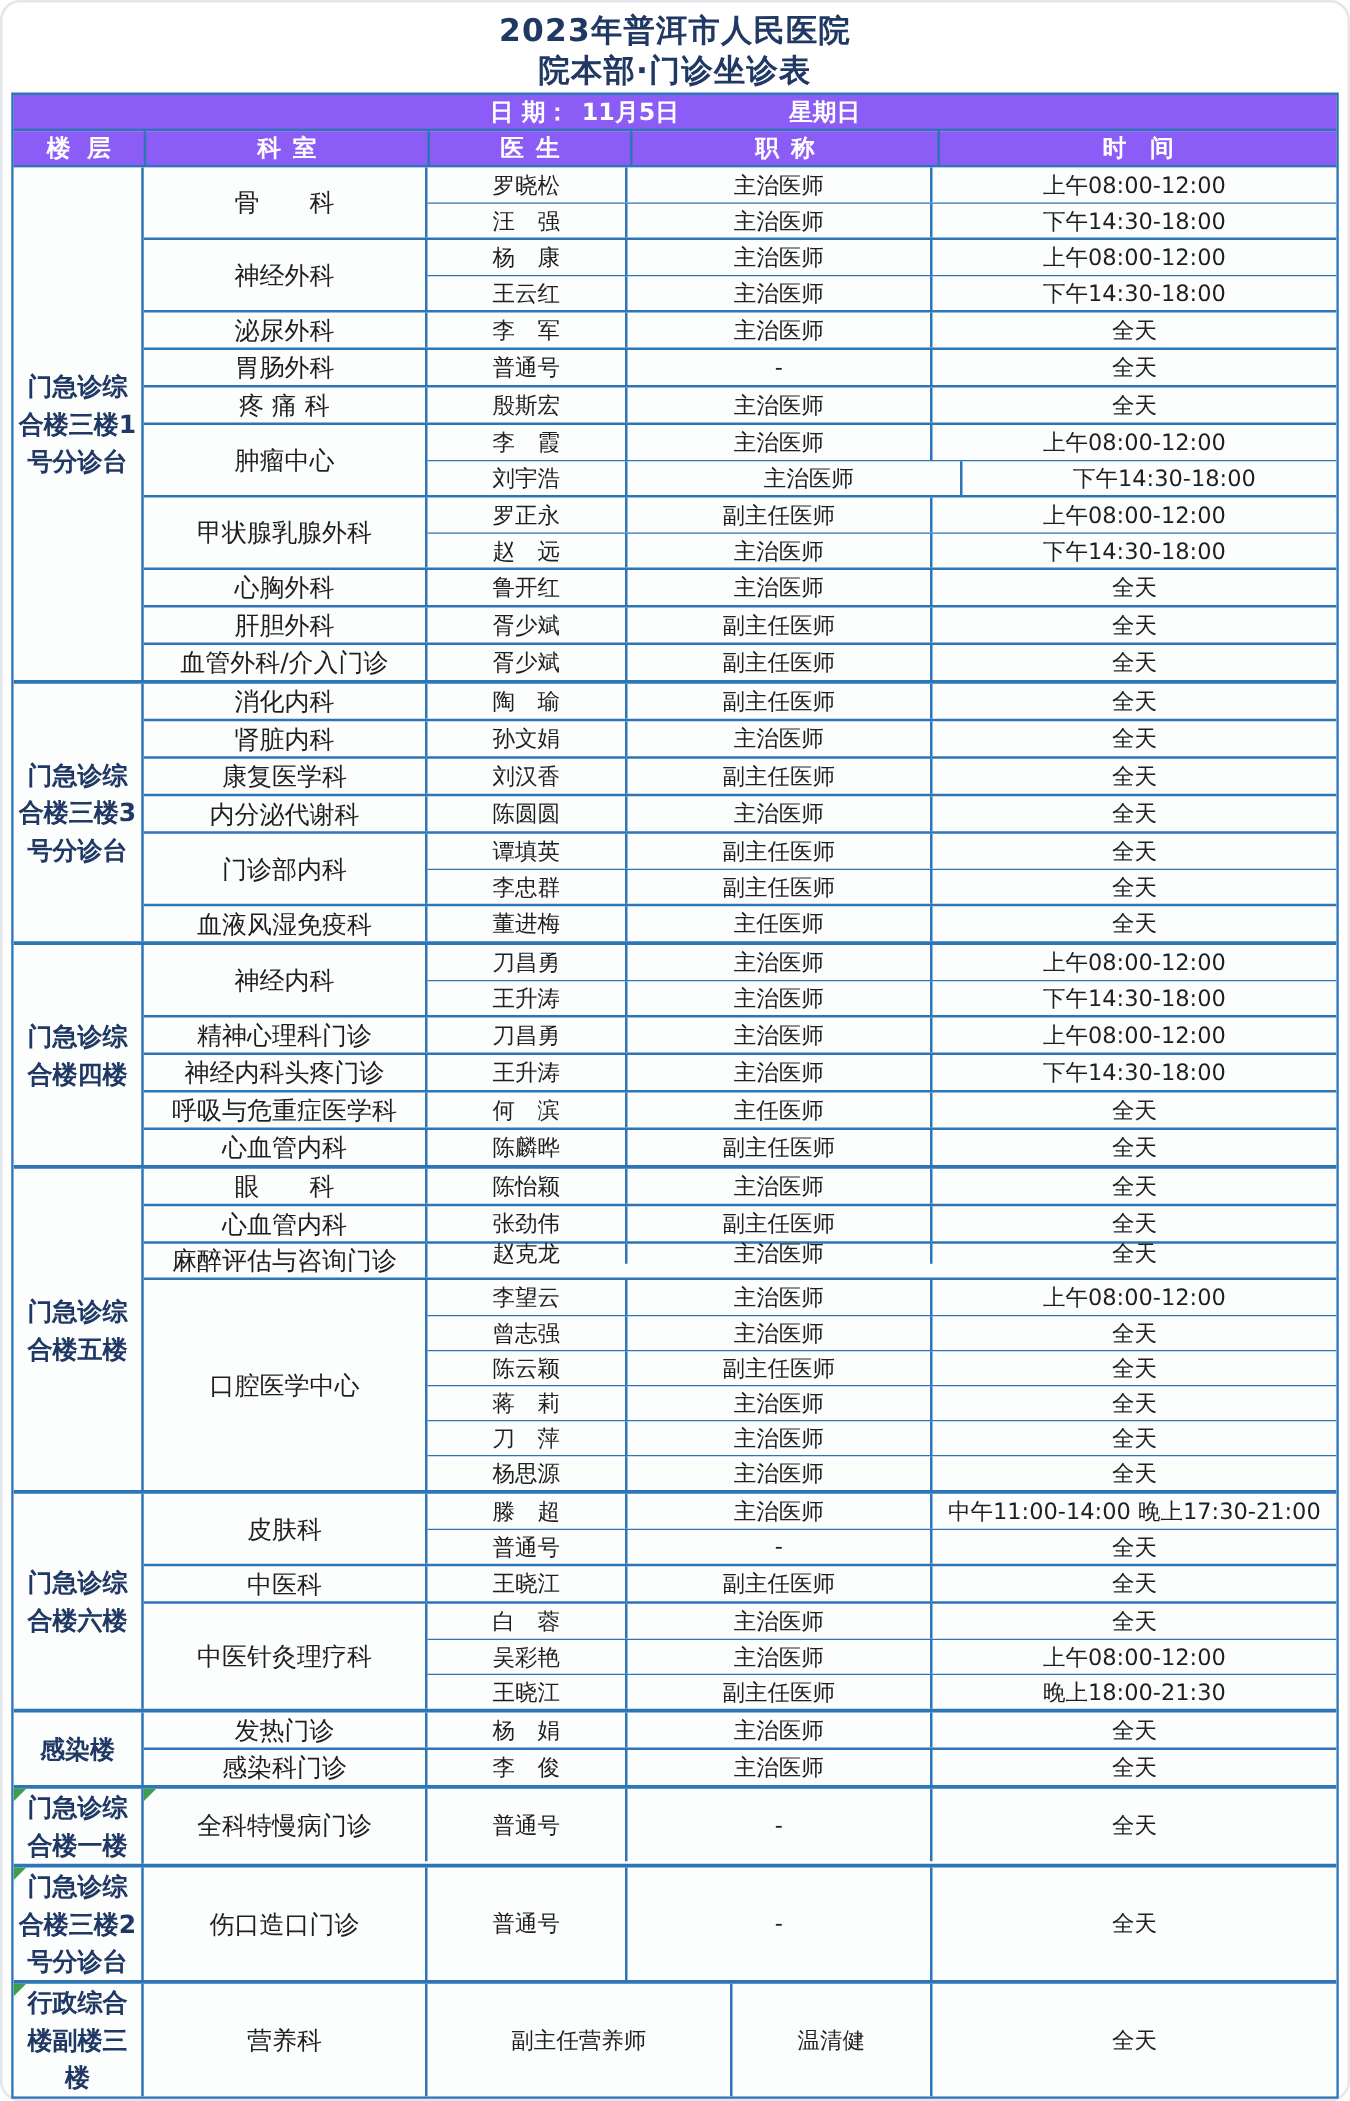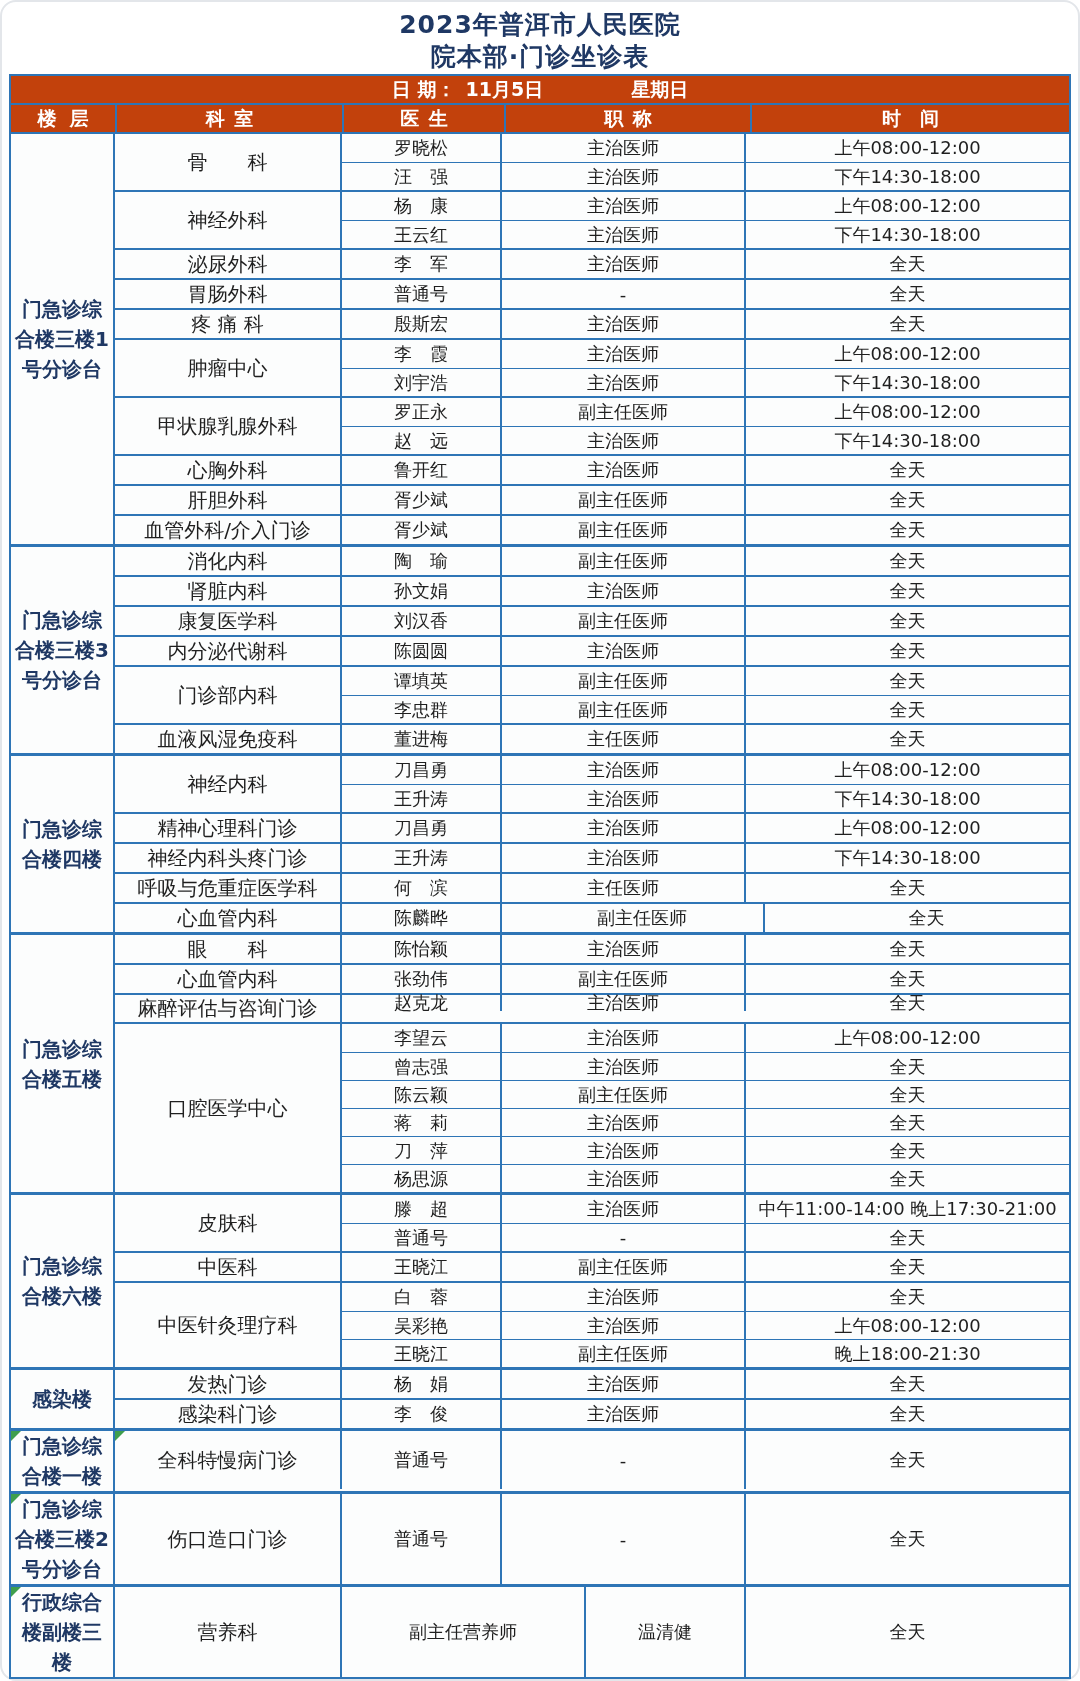--- a/index.html
+++ b/index.html
@@ -8,21 +8,21 @@
     font-family:"DejaVu Sans","Liberation Sans",sans-serif;
     -webkit-font-smoothing:antialiased;
   }
   .frame{position:absolute;inset:0;border:2px solid #e3e6ea;border-radius:16px;pointer-events:none;}
   .sheet{position:absolute;left:9px;top:8px;width:1062px;}
   
   .title-band{height:66px;display:flex;flex-direction:column;align-items:center;justify-content:center;
     color:#1f3864;font-weight:bold;font-size:25px;line-height:32px;letter-spacing:1px;}
   
   .table-wrap{border:2px solid #2e75b6;background:#fcfdfd;}
-  .navy{background:#c2410c;color:#ffffff;font-weight:bold;}
+  .navy{background:#8b5cf6;color:#ffffff;font-weight:bold;}
   .date-bar{height:27px;display:flex;align-items:center;justify-content:center;
     font-size:19px;border-bottom:2px solid #2e75b6;white-space:pre;}
   .date-bar .d-label{margin-right:10px;}
   .date-bar .d-weekday{margin-left:88px;}
   .header-row{display:flex;height:27px;font-size:19px;border-bottom:2px solid #2e75b6;}
   .header-cell{display:flex;align-items:center;justify-content:center;white-space:pre;}
   .header-cell + .header-cell{border-left:2px solid #2e75b6;font-family:Liberation Serif, serif;}
   .c1{width:104px;}.c2{width:225px;}.c3{width:160px;}.c4{width:244px;}.c5{flex:1;}
   
   .block{display:flex;background:#fcfdfd;}
@@ -143,21 +143,21 @@
               </div>
             </div>
             <div class="dept-row">
               <div class="dept-cell">肿瘤中心</div>
               <div class="rows-col">
                 <div class="doc-row" style="height: 28px;">
                   <div class="cell name">李　霞</div>
                   <div class="cell jobtitle">主治医师</div>
                   <div class="cell time">上午08:00-12:00</div>
                 </div>
-                <div class="doc-row" style="height: 28px;">
+                <div class="doc-row" style="height: 28px; gap: 24px;">
                   <div class="cell name">刘宇浩</div>
                   <div class="cell jobtitle">主治医师</div>
                   <div class="cell time">下午14:30-18:00</div>
                 </div>
               </div>
             </div>
             <div class="dept-row">
               <div class="dept-cell">甲状腺乳腺外科</div>
               <div class="rows-col">
                 <div class="doc-row" style="height: 28px;">
@@ -318,21 +318,21 @@
                 <div class="doc-row" style="height: 28px;">
                   <div class="cell name">何　滨</div>
                   <div class="cell jobtitle">主任医师</div>
                   <div class="cell time">全天</div>
                 </div>
               </div>
             </div>
             <div class="dept-row">
               <div class="dept-cell">心血管内科</div>
               <div class="rows-col">
-                <div class="doc-row" style="height: 28px; gap: 19px;">
+                <div class="doc-row" style="height: 28px;">
                   <div class="cell name">陈麟晔</div>
                   <div class="cell jobtitle">副主任医师</div>
                   <div class="cell time">全天</div>
                 </div>
               </div>
             </div>
           </div>
         </div>
         <div class="block">
           <div class="floor-cell">门急诊综合楼五楼</div>

